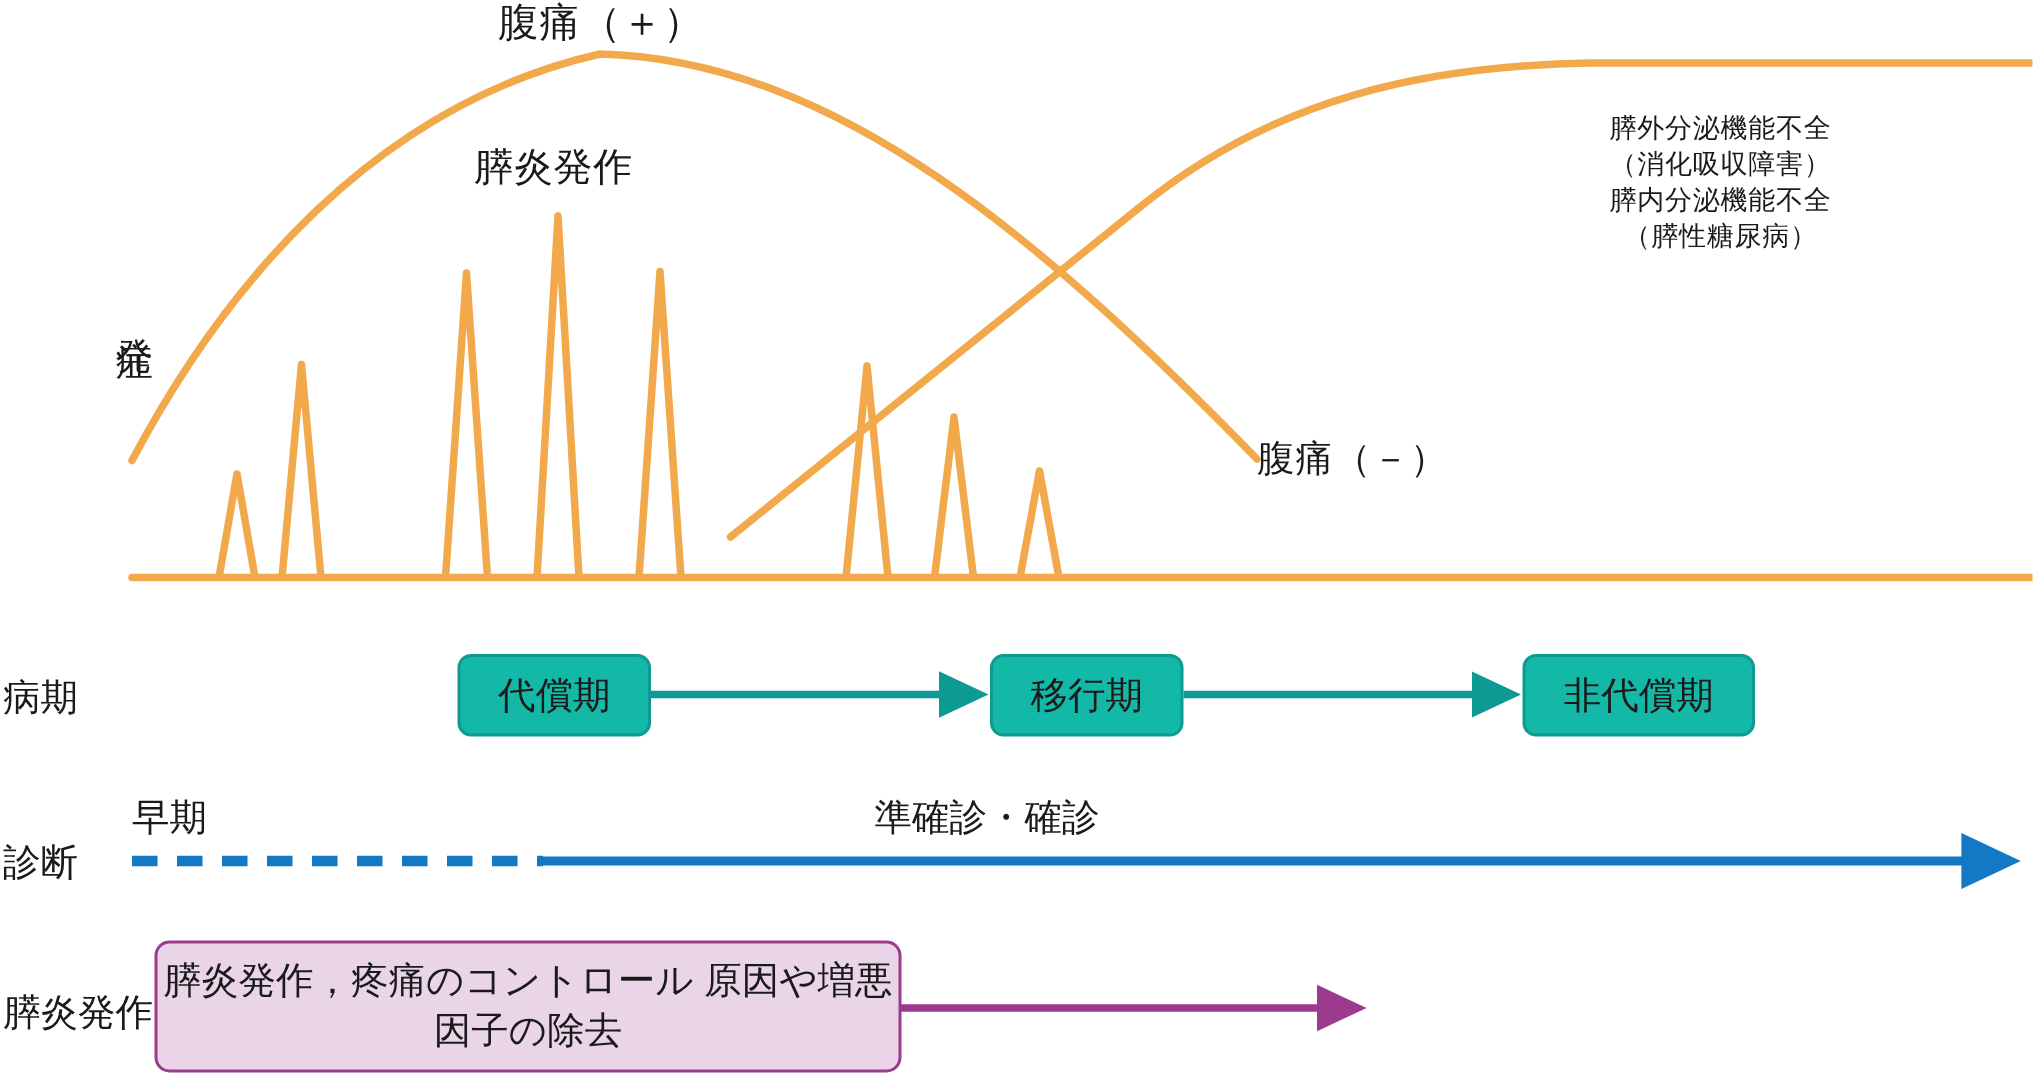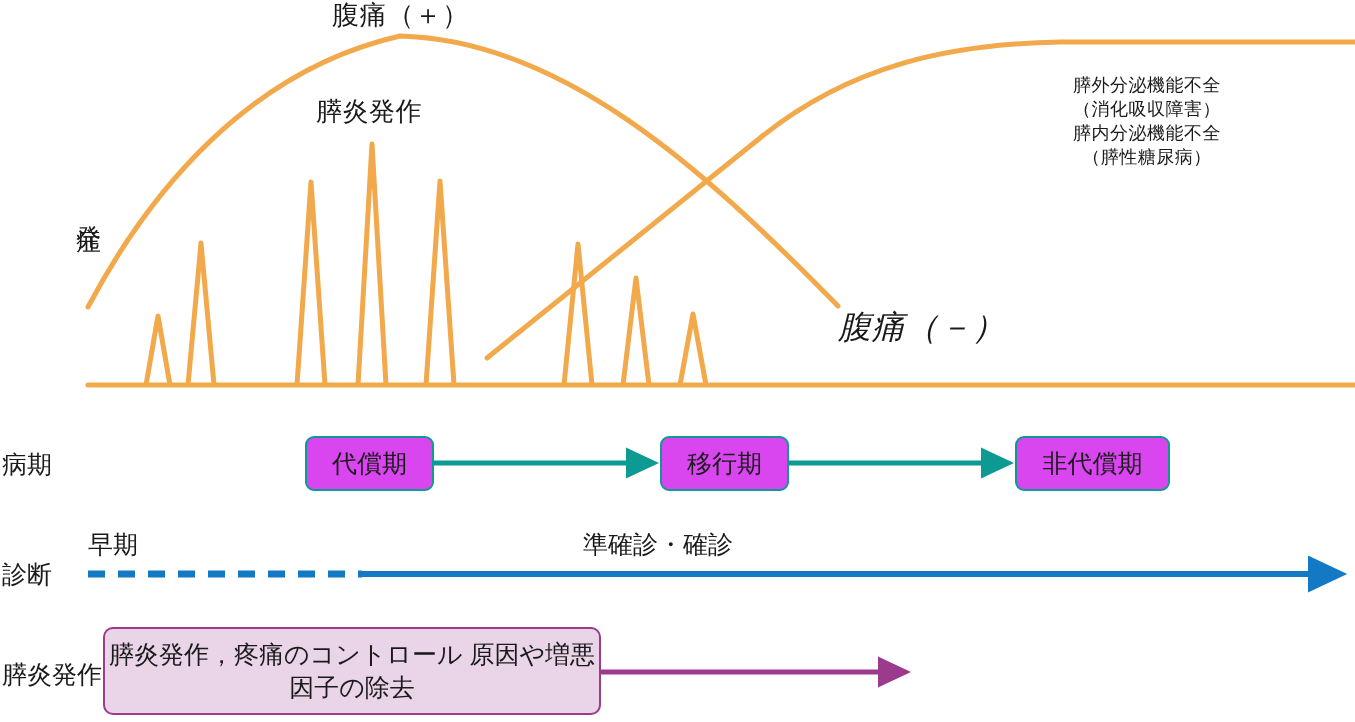--- a/index.html
+++ b/index.html
@@ -46,24 +46,23 @@
   .lbl-onset {
     font-size: 25px;
     left: 76px;
     top: 206px;
     writing-mode: vertical-rl;
     text-orientation: upright;
     line-height: 1.0;
     letter-spacing: 2px;
   }
   .lbl-painminus {
-    font-size: 33px;
+    font-size: 25px;
     left: 838px;
-    top: 308px;
-    font-style: italic;
+    top: 292px;
   }
   .lbl-right {
     font-size: 18px;
     left: 1073px;
     top: 56px;
     text-align: center;
     line-height: 1.33;
     margin-top: 18px;
   }
   .row-label {
@@ -84,21 +83,21 @@
   .lbl-confirm {
     position: absolute;
     font-size: 25px;
     left: 583px;
     top: 528px;
   }
 
   .stage-box {
     position: absolute;
     box-sizing: border-box;
-    background: #d946ef;
+    background: #14b8a6;
     border: 2.5px solid #0c9a93;
     border-radius: 9px;
     display: flex;
     align-items: center;
     justify-content: center;
     font-size: 25px;
     color: #1a1a1a;
     height: 55px;
     top: 436px;
   }

